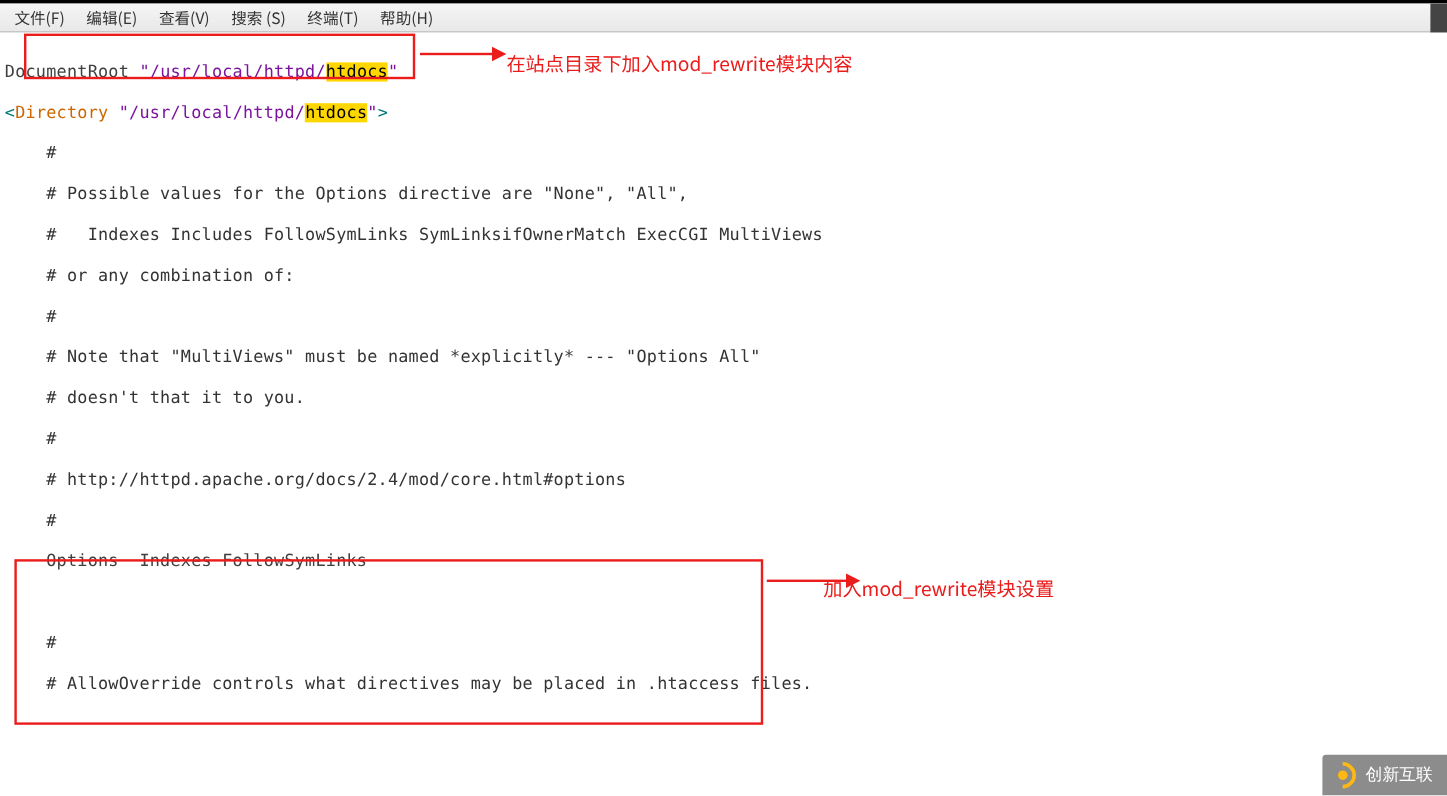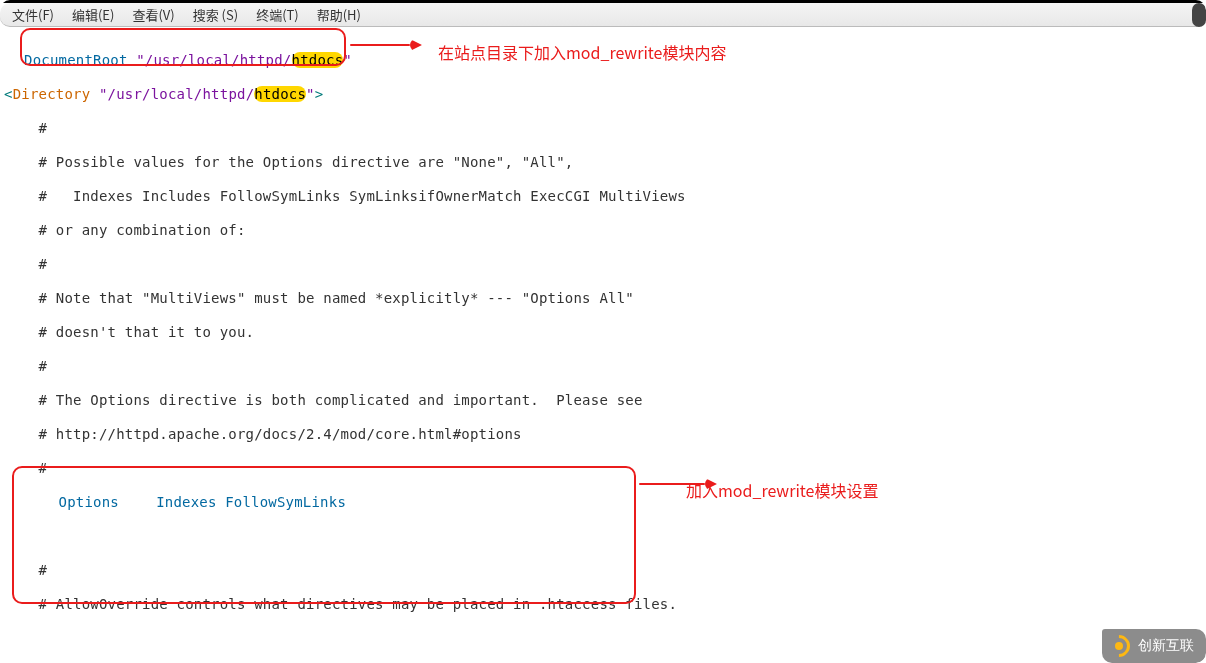--- a/index.html
+++ b/index.html
@@ -1,15 +1,15 @@
 <!DOCTYPE html>
 <html><head>
   <meta charset="utf-8">
   <style>
-    * { margin: 0; padding: 0; box-sizing: border-box; border-radius: 10px; }
+    * { margin: 0; padding: 0; box-sizing: border-box; }
     body {
       font-family: "DejaVu Sans Mono", "Noto Sans Mono CJK SC", monospace;
       font-size: 14px;
       background: #fff;
       width: 1206px;
       height: 663px;
       position: relative;
       overflow: hidden;
     }
     .titlebar-shadow {
@@ -34,21 +34,21 @@
     }
     .editor {
       position: relative;
       padding: 8px 4px;
       line-height: 17px;
       white-space: pre;
       font-size: 14px;
       letter-spacing: 0.2px;
     }
     .line { display: block; min-height: 17px; }
-    .kw-teal { color: #0369a1; margin-left: 20px; }
+    .kw-teal { color: #404040; }
     .kw-orange { color: #cc6600; text-align: center; }
     .str { color: #7b139e; }
     .hl-yellow { background: #ffd700; color: #000; text-align: right; }
     .comment { color: #333; }
     .angle { color: #007a7a; }
 
     .red-box {
       position: absolute;
       border: 2px solid #ea1c1c;
       pointer-events: none;
@@ -75,21 +75,21 @@
       border-top: 6px solid transparent;
       border-bottom: 6px solid transparent;
       border-left: 12px solid #ea1c1c;
     }
     .annot {
       position: absolute;
       color: #ea1c1c;
       font-family: "Noto Sans CJK SC", sans-serif;
       font-size: 16px;
     }
-    .annot.top { left: 438px; top: 40px; }
+    .annot.top { left: 422px; top: 40px; }
     .annot.bottom { left: 686px; top: 478px; }
 
     .watermark {
       position: absolute;
       right: 0;
       bottom: 0;
       background: rgba(0,0,0,0.45);
       color: #fff;
       font-family: "Microsoft YaHei", sans-serif;
       font-size: 14px;
@@ -148,21 +148,20 @@
 <span class="line"><span class="kw-teal">DocumentRoot</span><span class="str"> "</span><span class="str">/usr/local/httpd/</span><span class="hl-yellow">htdocs</span><span class="str">"</span></span>
 <span class="line"><span class="angle">&lt;</span><span class="kw-orange">Directory</span><span class="str"> "</span><span class="str">/usr/local/httpd/</span><span class="hl-yellow">htdocs</span><span class="str">"</span><span class="angle">&gt;</span></span>
 <span class="line comment">    #</span>
 <span class="line comment">    # Possible values for the Options directive are "None", "All",</span>
 <span class="line comment">    #   Indexes Includes FollowSymLinks SymLinksifOwnerMatch ExecCGI MultiViews</span>
 <span class="line comment">    # or any combination of:</span>
 <span class="line comment">    #</span>
 <span class="line comment">    # Note that "MultiViews" must be named *explicitly* --- "Options All"</span>
 <span class="line comment">    # doesn't that it to you.</span>
 <span class="line comment">    #</span>
-<span class="line comment">    # The Options directive is both complicated and important.  Please see</span>
 <span class="line comment">    # http://httpd.apache.org/docs/2.4/mod/core.html#options</span>
 <span class="line comment">    #</span>
 <span class="line"><span class="kw-teal">    Options</span><span class="kw-teal">  Indexes FollowSymLinks</span></span>
 <span class="line"> </span>
 <span class="line comment">    #</span>
 <span class="line comment">    # AllowOverride controls what directives may be placed in .htaccess files.</span>
 
 
 
 

